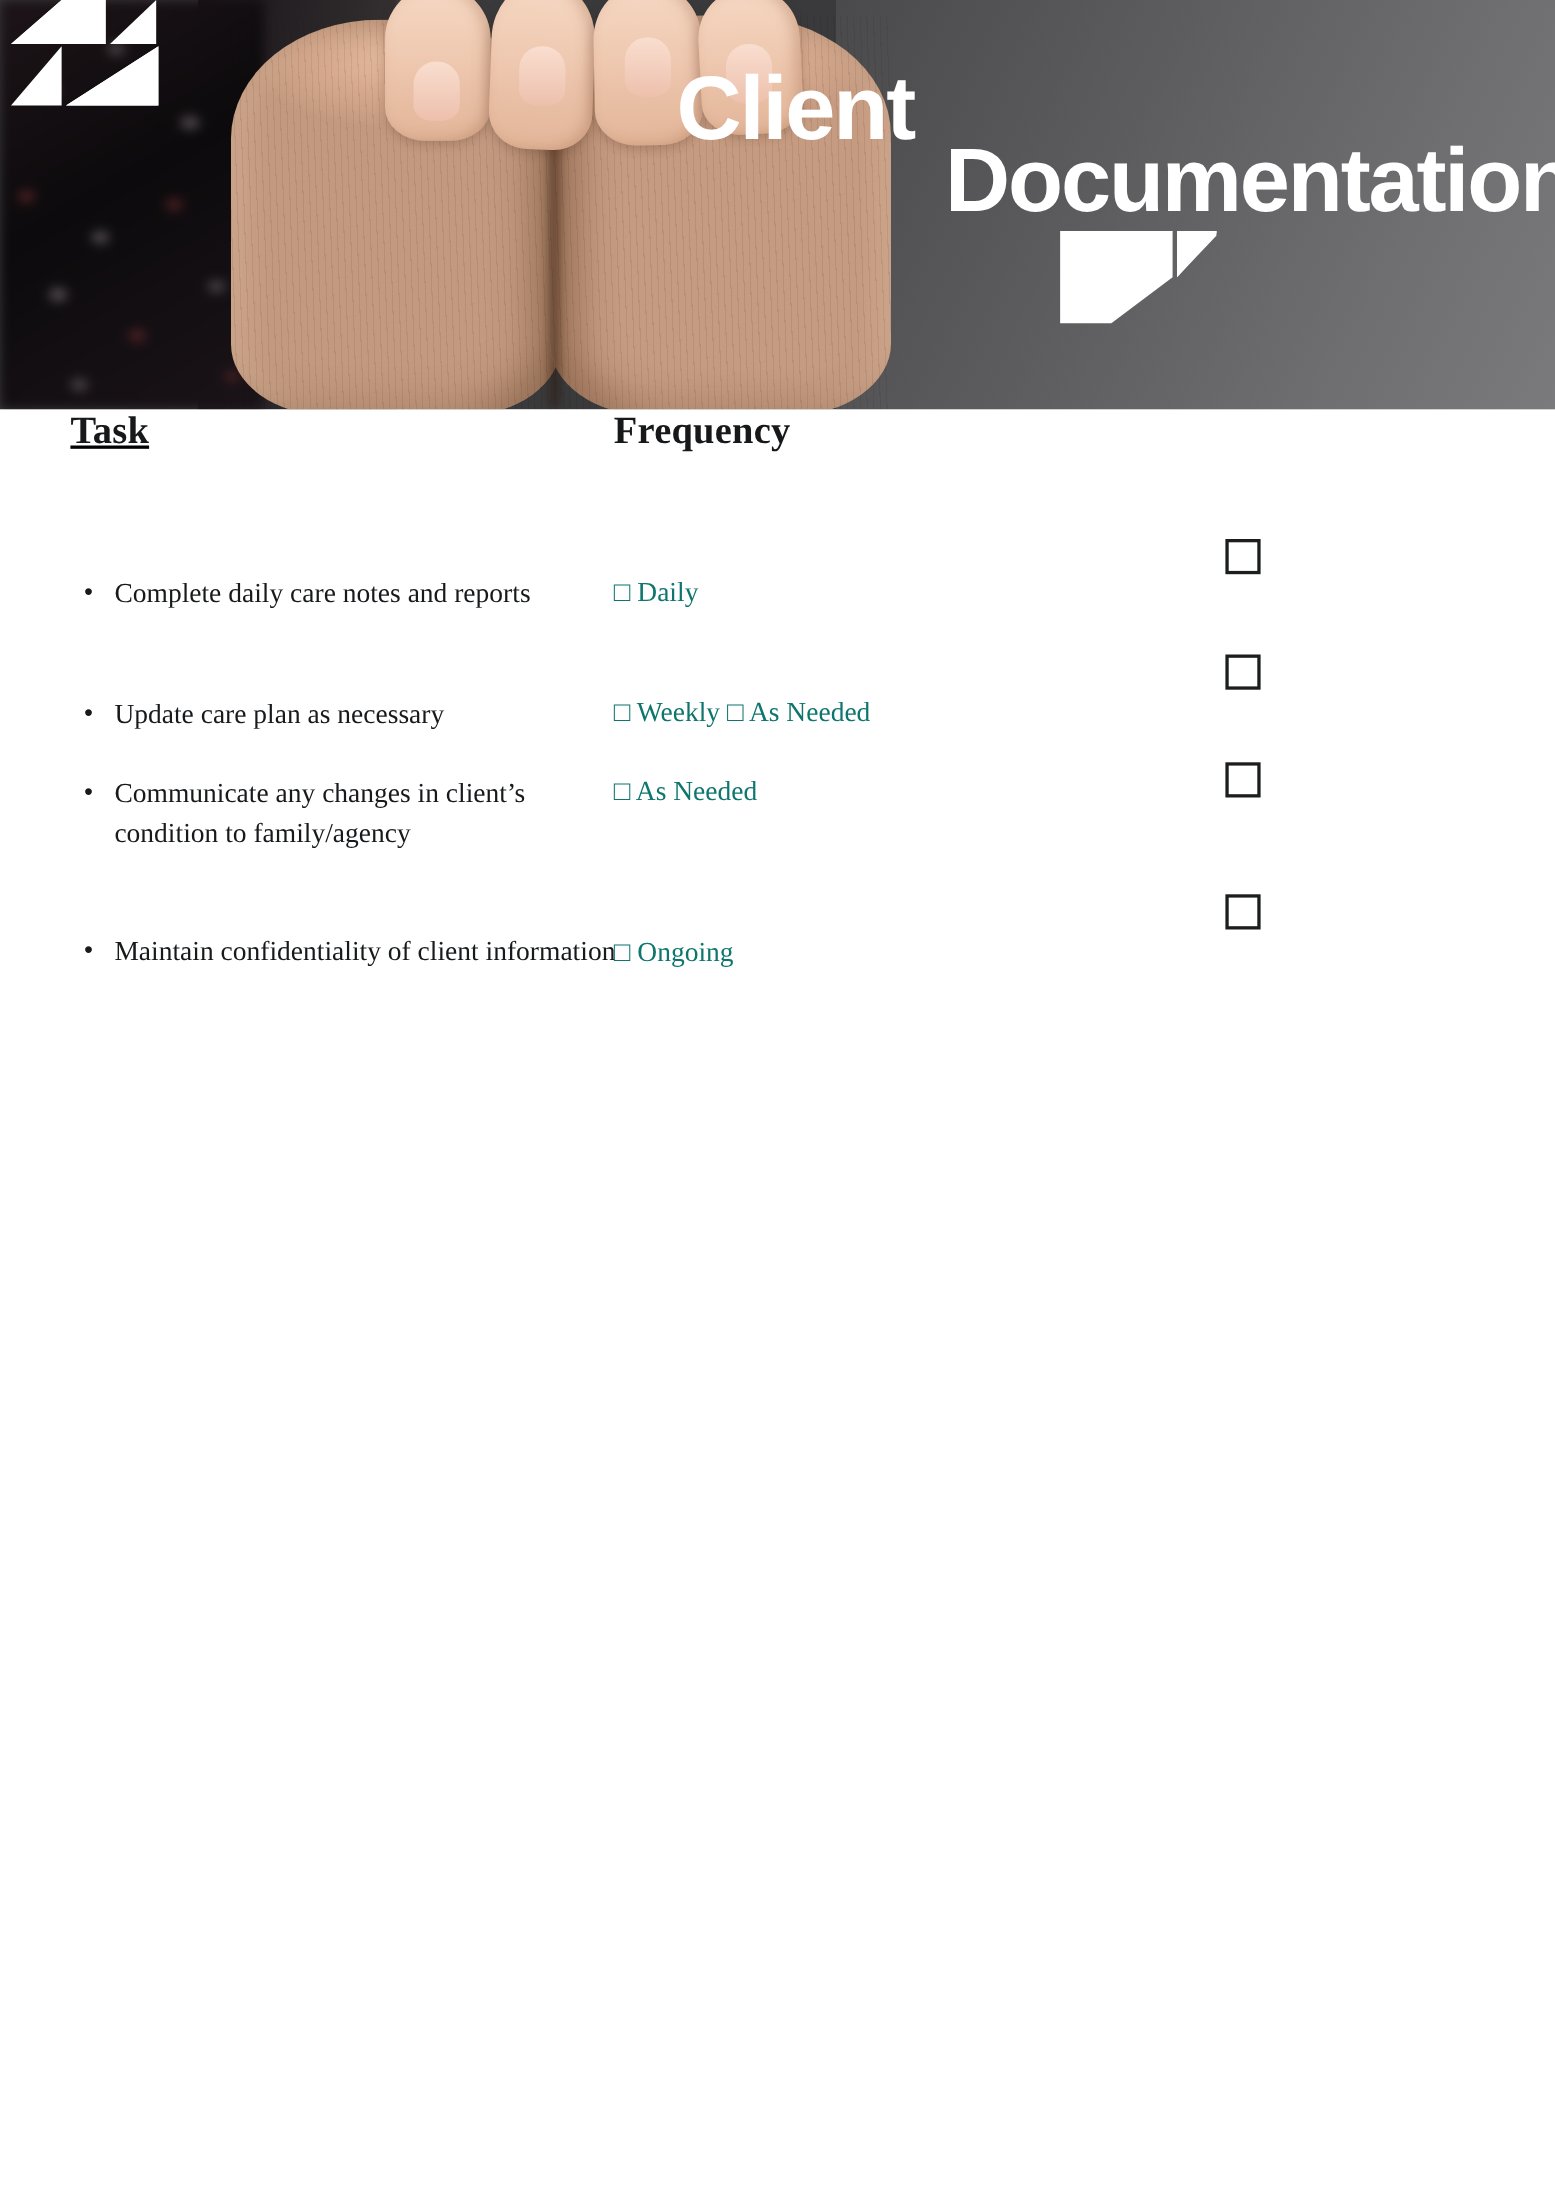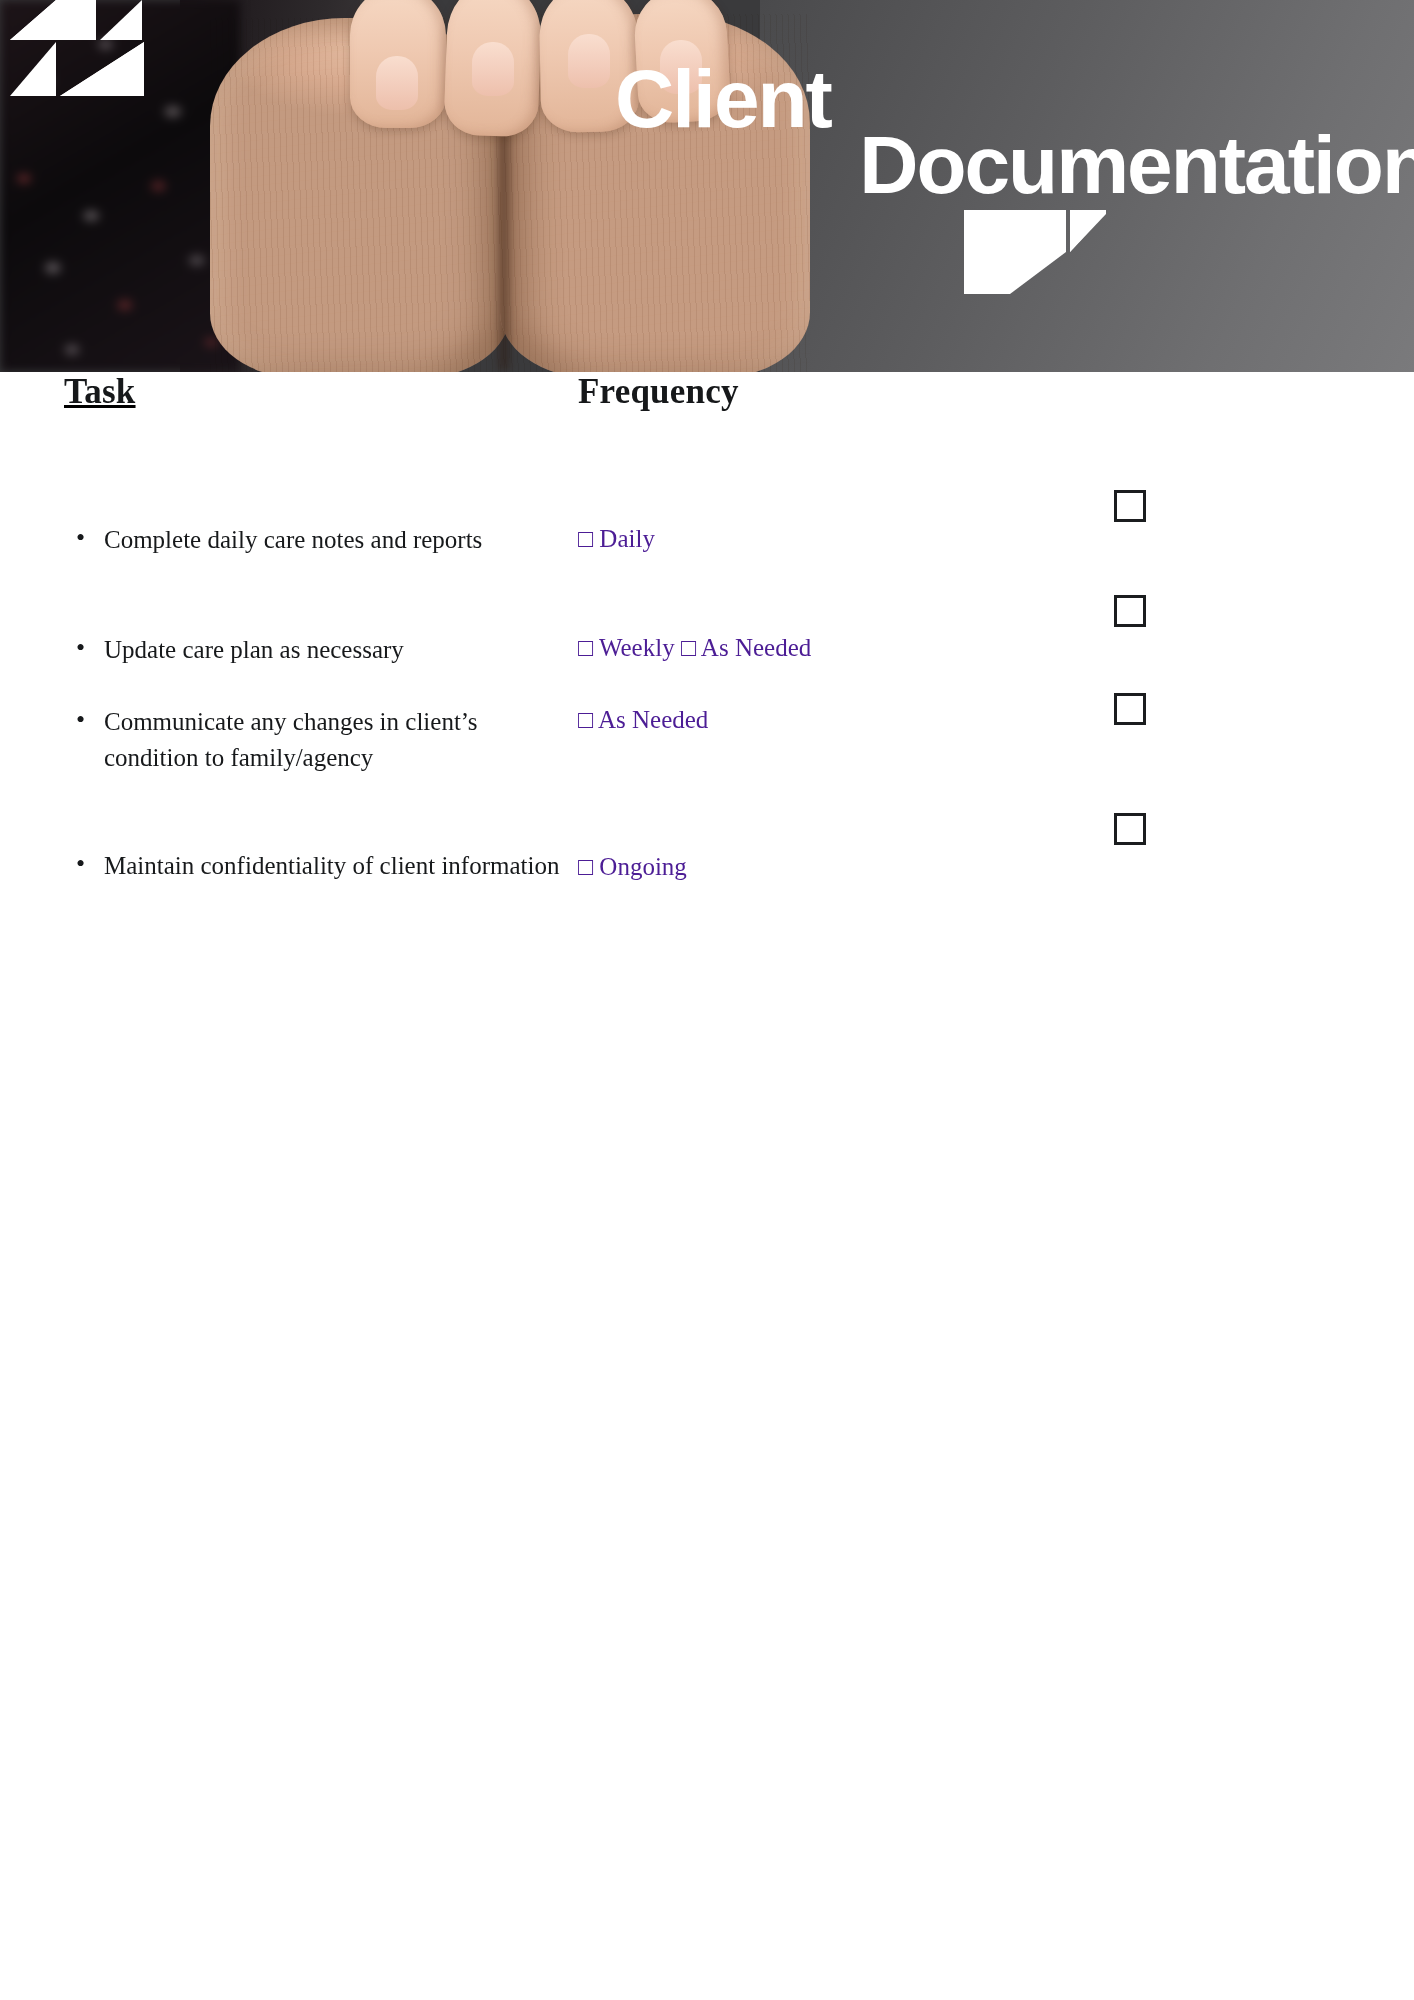--- a/index.html
+++ b/index.html
@@ -184,21 +184,21 @@
 
   
   .sheet {
     position: absolute;
     left: 0;
     top: 372px;
     width: 1414px;
   }
 
   .col-task      { position: absolute; left: 64px;  width: 480px; text-decoration: underline; }
-  .col-freq      { position: absolute; left: 558px; width: 340px; margin-left: 20px; }
+  .col-freq      { position: absolute; left: 558px; width: 340px; }
   .col-status    { position: absolute; left: 902px; width: 460px; }
 
   .hdr {
     font-family: "Liberation Serif", serif;
     font-weight: bold;
     font-size: 35px;
     color: #16181a;
     letter-spacing: 0.2px;
     white-space: nowrap;
   }
@@ -235,21 +235,21 @@
   .t1 { top: 110px; }
   .t2 { top: 182px; }
   .t3 { top: 326px; }
 
   .freq {
     position: absolute;
     left: 0;
     width: 360px;
     font-family: "Liberation Serif", serif;
     font-size: 25px;
-    color: #4c1d95;
+    color: #0f766e;
     white-space: nowrap;
   }
   .q0 { top: 3px; }
   .q1 { top: 112px; }
   .q2 { top: 184px; }
   .q3 { top: 331px; }
 
   .chk {
     position: absolute;
     left: 212px;

